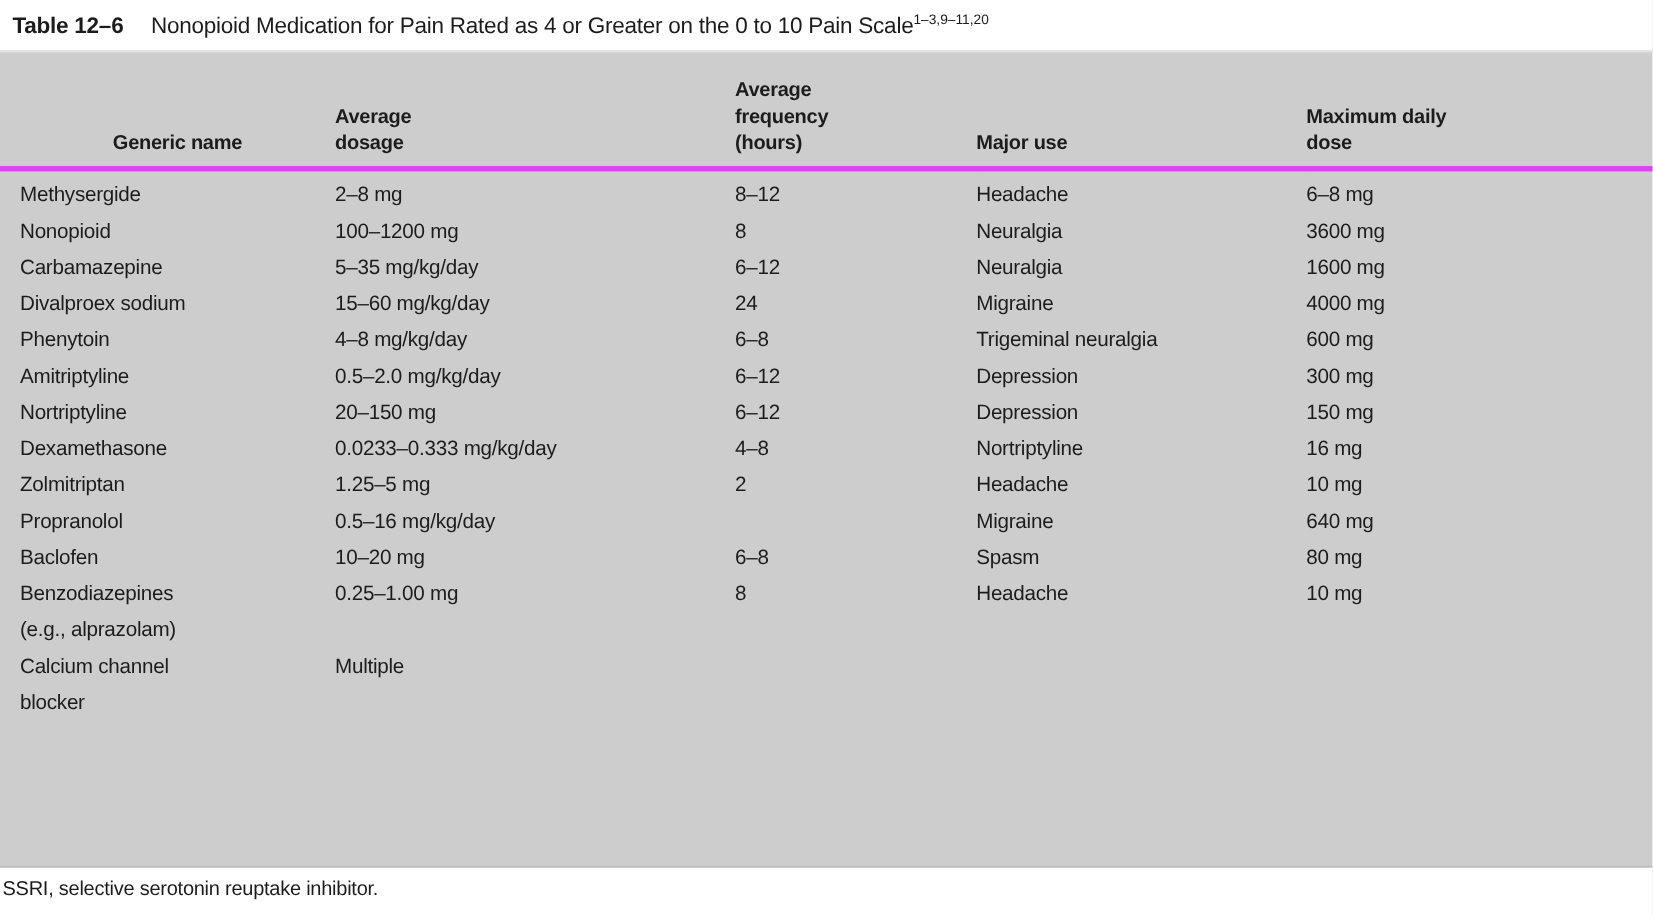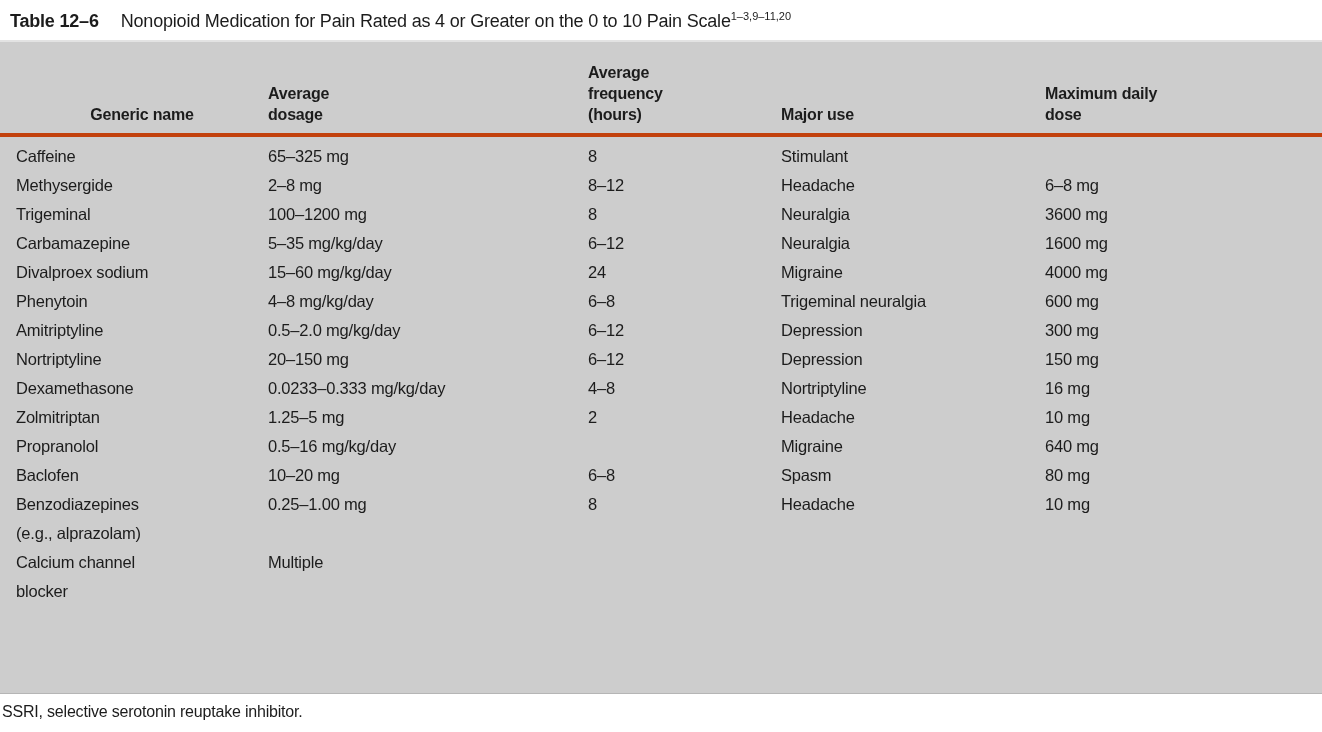--- a/index.html
+++ b/index.html
@@ -38,21 +38,21 @@
   }
   .med-table th {
     height: 93px;
     vertical-align: bottom;
     text-align: left;
     font-weight: bold;
     font-size: 16px;
     line-height: 21px;
     padding: 0 0 8px 0;
     white-space: pre-line;
-    border-bottom: 4px solid #c2410c;
+    border-bottom: 4px solid #d946ef;
   }
   .med-table th.c1 { padding-left: 16px; text-align: center; }
   .med-table td {
     vertical-align: top;
     line-height: 29px;
     padding: 0;
     white-space: pre-line;
   }
   .med-table td.c1 { padding-left: 16px; }
   .med-table tbody tr:first-child td { padding-top: 5px; }
@@ -90,35 +90,28 @@
           <th>Average
 frequency
 (hours)</th>
           <th>Major use</th>
           <th>Maximum daily
 dose</th>
         </tr>
       </thead>
       <tbody>
         <tr>
-          <td class="c1">Caffeine</td>
-          <td>65–325 mg</td>
-          <td>8</td>
-          <td>Stimulant</td>
-          <td></td>
-        </tr>
-        <tr>
           <td class="c1">Methysergide</td>
           <td>2–8 mg</td>
           <td>8–12</td>
           <td>Headache</td>
           <td>6–8 mg</td>
         </tr>
         <tr>
-          <td class="c1">Trigeminal</td>
+          <td class="c1">Nonopioid</td>
           <td>100–1200 mg</td>
           <td>8</td>
           <td>Neuralgia</td>
           <td>3600 mg</td>
         </tr>
         <tr>
           <td class="c1">Carbamazepine</td>
           <td>5–35 mg/kg/day</td>
           <td>6–12</td>
           <td>Neuralgia</td>

